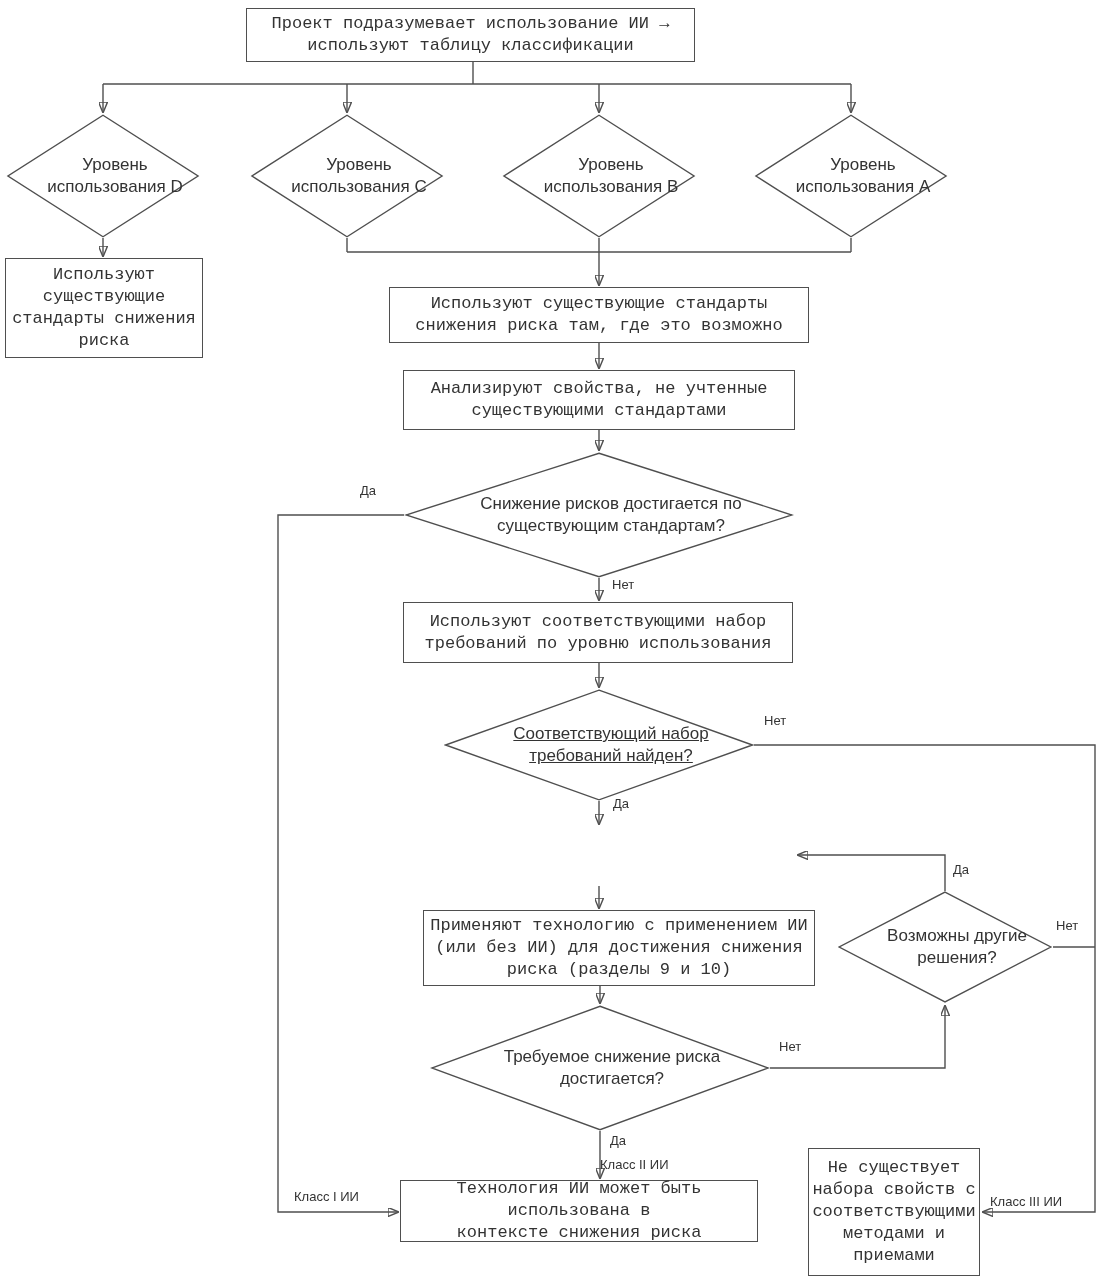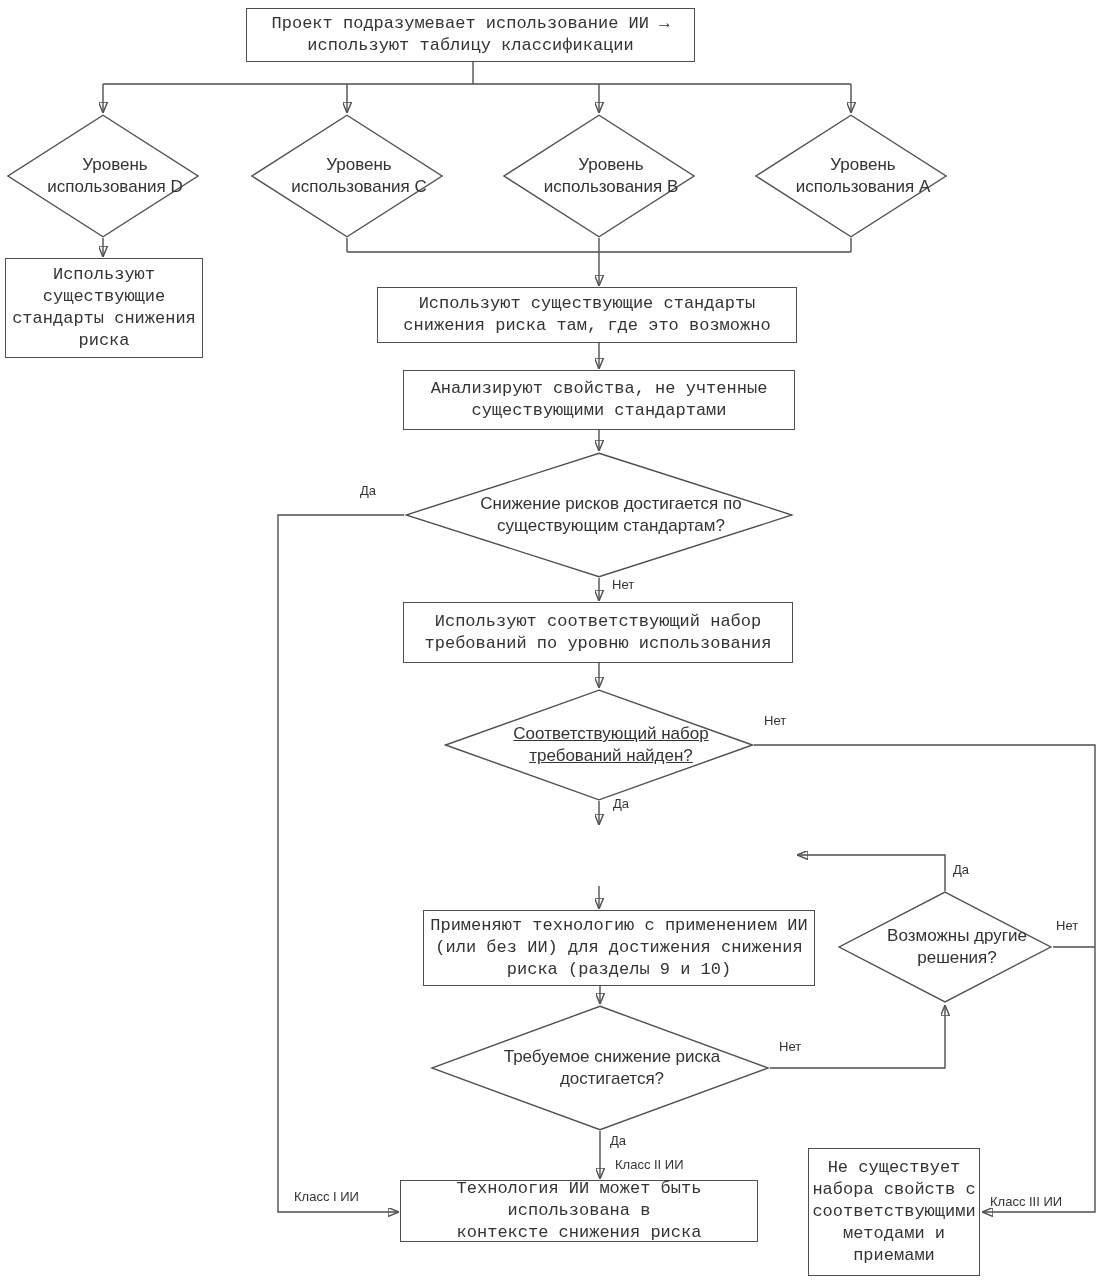--- a/index.html
+++ b/index.html
@@ -31,21 +31,21 @@
   .diamond .dtext { position: relative; z-index: 1; margin-left: 24px; }
   .elabel { position: absolute; font-size: 13px; color: #333333; white-space: pre; z-index: 2; }
 
   
   .n-start      { left: 246px; top: 8px;    width: 449px; height: 54px;  }
   .n-level-d    { left: 6px;   top: 114px;  width: 194px; height: 124px; }
   .n-level-c    { left: 250px; top: 114px;  width: 194px; height: 124px; }
   .n-level-b    { left: 502px; top: 114px;  width: 194px; height: 124px; }
   .n-level-a    { left: 754px; top: 114px;  width: 194px; height: 124px; }
   .n-existing   { left: 5px;   top: 258px;  width: 198px; height: 100px; }
-  .n-usewhere   { left: 377px; top: 287px;  width: 420px; height: 56px;  }
+  .n-usewhere   { left: 389px; top: 287px;  width: 420px; height: 56px;  }
   .n-analyze    { left: 403px; top: 370px;  width: 392px; height: 60px;  }
   .n-dec1       { left: 404px; top: 452px;  width: 390px; height: 126px; }
   .n-reqset     { left: 403px; top: 602px;  width: 390px; height: 61px;  }
   .n-dec2       { left: 444px; top: 689px;  width: 310px; height: 112px; text-decoration: underline; }
   .n-riskan     { left: 403px; top: 826px;  width: 392px; height: 60px;  }
   .n-applytech  { left: 423px; top: 910px;  width: 392px; height: 76px;  }
   .n-dec3       { left: 430px; top: 1005px; width: 340px; height: 126px; }
   .n-dec4       { left: 837px; top: 891px;  width: 216px; height: 112px; }
   .n-usable     { left: 400px; top: 1180px; width: 358px; height: 62px;  }
   .n-noset      { left: 808px; top: 1148px; width: 172px; height: 128px; }
@@ -134,21 +134,21 @@
 существующими стандартами</div>
 
   <div class="node diamond n-dec1">
     <svg class="dshape" viewBox="0 0 100 100" preserveAspectRatio="none">
       <polygon points="50,1 99.5,50 50,99 0.5,50"></polygon>
       </svg>
     <div class="dtext">Снижение рисков достигается по
 существующим стандартам?</div>
   </div>
 
-  <div class="node box n-reqset">Используют соответствующий набор
+  <div class="node box n-reqset">Используют соответствующими набор
 требований по уровню использования</div>
 
   <div class="node diamond n-dec2">
     <svg class="dshape" viewBox="0 0 100 100" preserveAspectRatio="none">
       <polygon points="50,1 99.5,50 50,99 0.5,50"></polygon>
       </svg>
     <div class="dtext">Соответствующий набор
 требований найден?</div>
   </div>
 
@@ -183,17 +183,17 @@
 приемами</div>
 
   <div class="elabel" style="left:360px; top:483px;">Да</div>
   <div class="elabel" style="left:612px; top:577px;">Нет</div>
   <div class="elabel" style="left:764px; top:713px;">Нет</div>
   <div class="elabel" style="left:613px; top:796px;">Да</div>
   <div class="elabel" style="left:953px; top:862px;">Да</div>
   <div class="elabel" style="left:1056px; top:918px;">Нет</div>
   <div class="elabel" style="left:779px; top:1039px;">Нет</div>
   <div class="elabel" style="left:610px; top:1133px;">Да</div>
-  <div class="elabel" style="left:615px; top:1157px;">Класс II ИИ</div>
+  <div class="elabel" style="left:600px; top:1157px;">Класс II ИИ</div>
   <div class="elabel" style="left:294px; top:1189px;">Класс I ИИ</div>
   <div class="elabel" style="left:990px; top:1194px;">Класс III ИИ</div>
 
 </div>
 
 </body></html>

